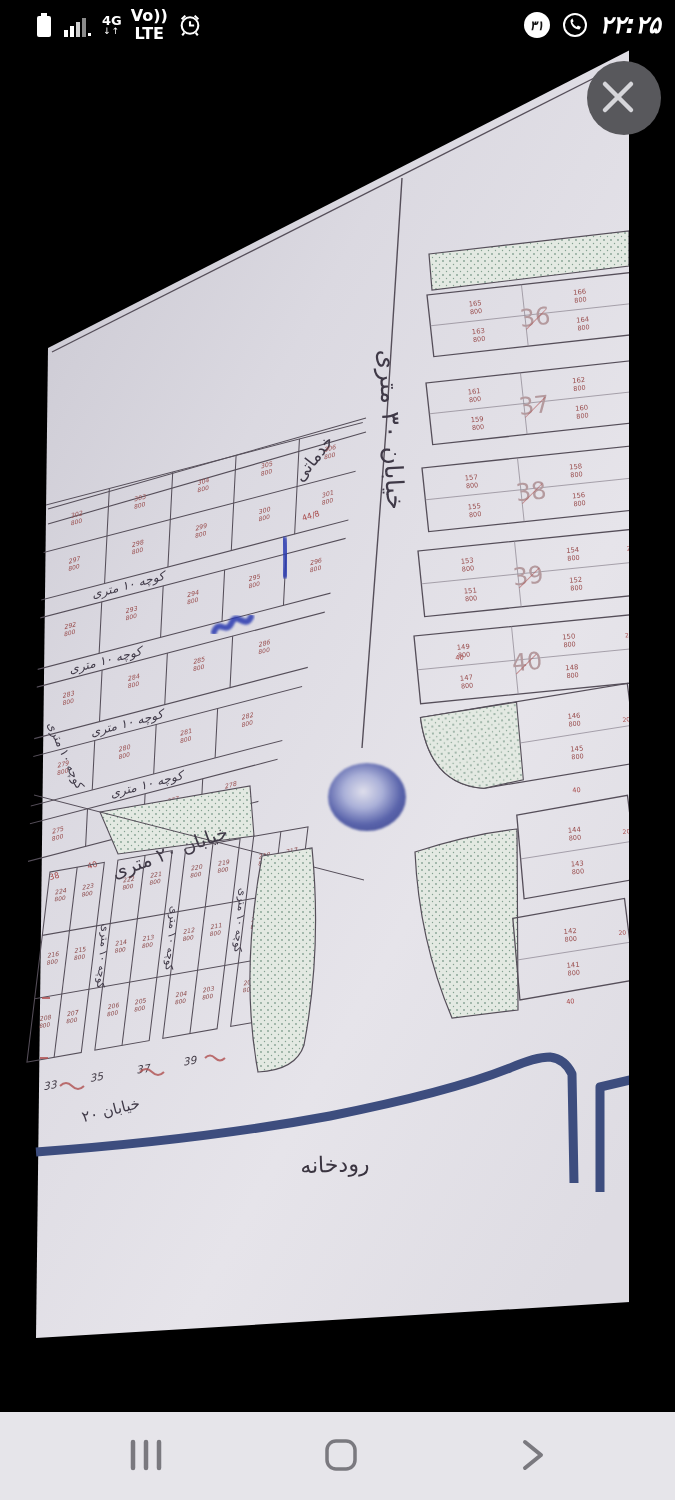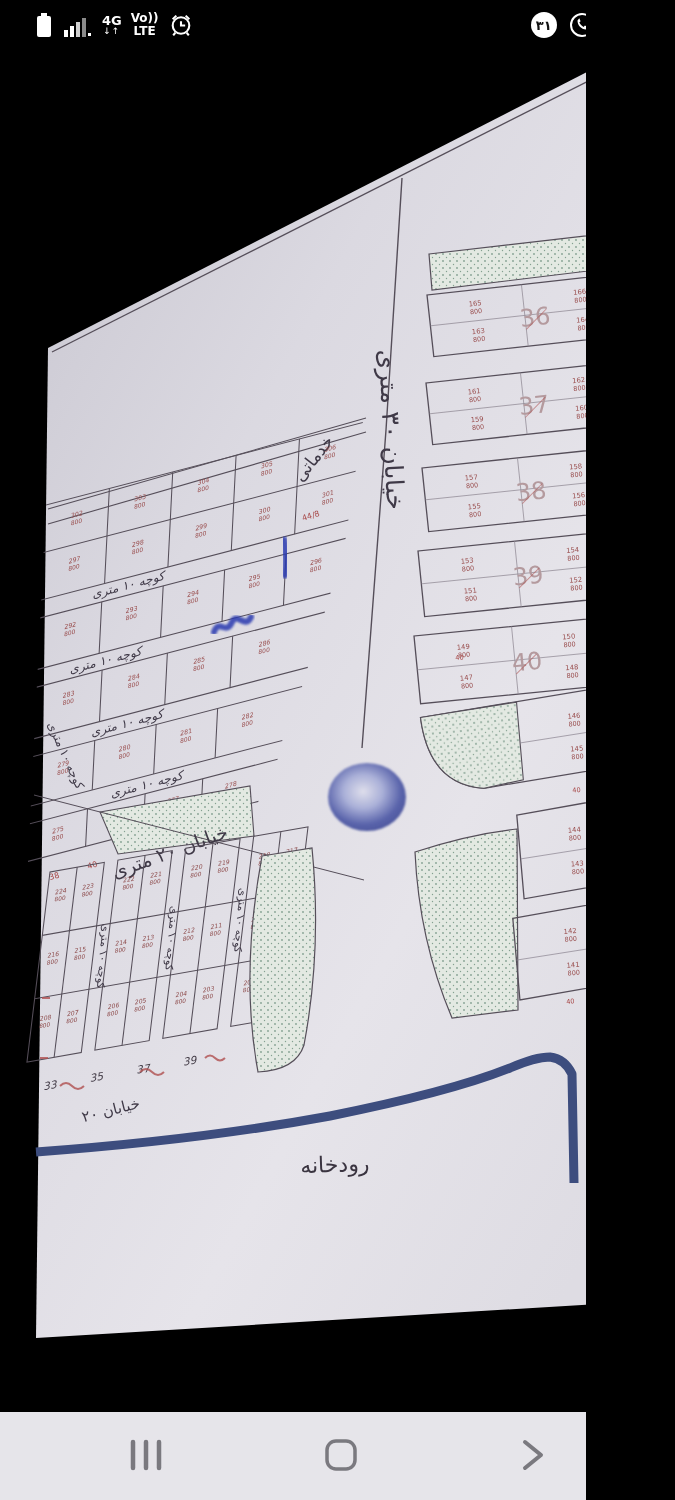--- a/index.html
+++ b/index.html
@@ -1,26 +1,26 @@
 <!DOCTYPE html>
 <html><head>
 <meta charset="utf-8">
 <style>
   html,body{margin:0;padding:0;background:#000;}
-  .stage{position:relative;width:586px;height:1500px;background:#000;overflow:hidden;
+  .stage{position:relative;width:675px;height:1500px;background:#000;overflow:hidden;
          font-family:"DejaVu Sans",sans-serif;}
   
   .status-bar{position:absolute;top:0;left:0;width:675px;height:50px;background:#000;
     display:flex;align-items:center;justify-content:space-between;z-index:30;color:#fff;}
   .sb-left{display:flex;align-items:center;gap:9px;padding-left:34px;}
-  .sb-right{display:flex;align-items:center;gap:11px;}
+  .sb-right{display:flex;align-items:center;gap:11px;padding-right:14px;font-style:italic;}
   .sb-stack{display:flex;flex-direction:column;align-items:center;line-height:1;}
   .sb-4g{font-size:13px;font-weight:bold;}
   .sb-arrows{font-size:9px;letter-spacing:1px;}
-  .sb-volte{font-size:12px;font-weight:bold;line-height:1.1;}
+  .sb-volte{font-size:16px;font-weight:bold;line-height:1.1;}
   .badge{width:26px;height:26px;border-radius:50%;background:#fff;color:#111;
     display:flex;align-items:center;justify-content:center;font-size:13px;font-weight:bold;}
   .sb-time{font-size:24px;font-weight:bold;letter-spacing:1px;}
   
   .nav-bar{position:absolute;left:0;bottom:0;width:675px;height:88px;background:#e6e5ea;
     display:flex;align-items:center;justify-content:space-between;z-index:30;
     padding:0 120px;box-sizing:border-box;}
   .nav-btn{background:none;border:none;padding:8px;cursor:pointer;}
   
   .photo-svg{position:absolute;top:0;left:0;z-index:1;}

